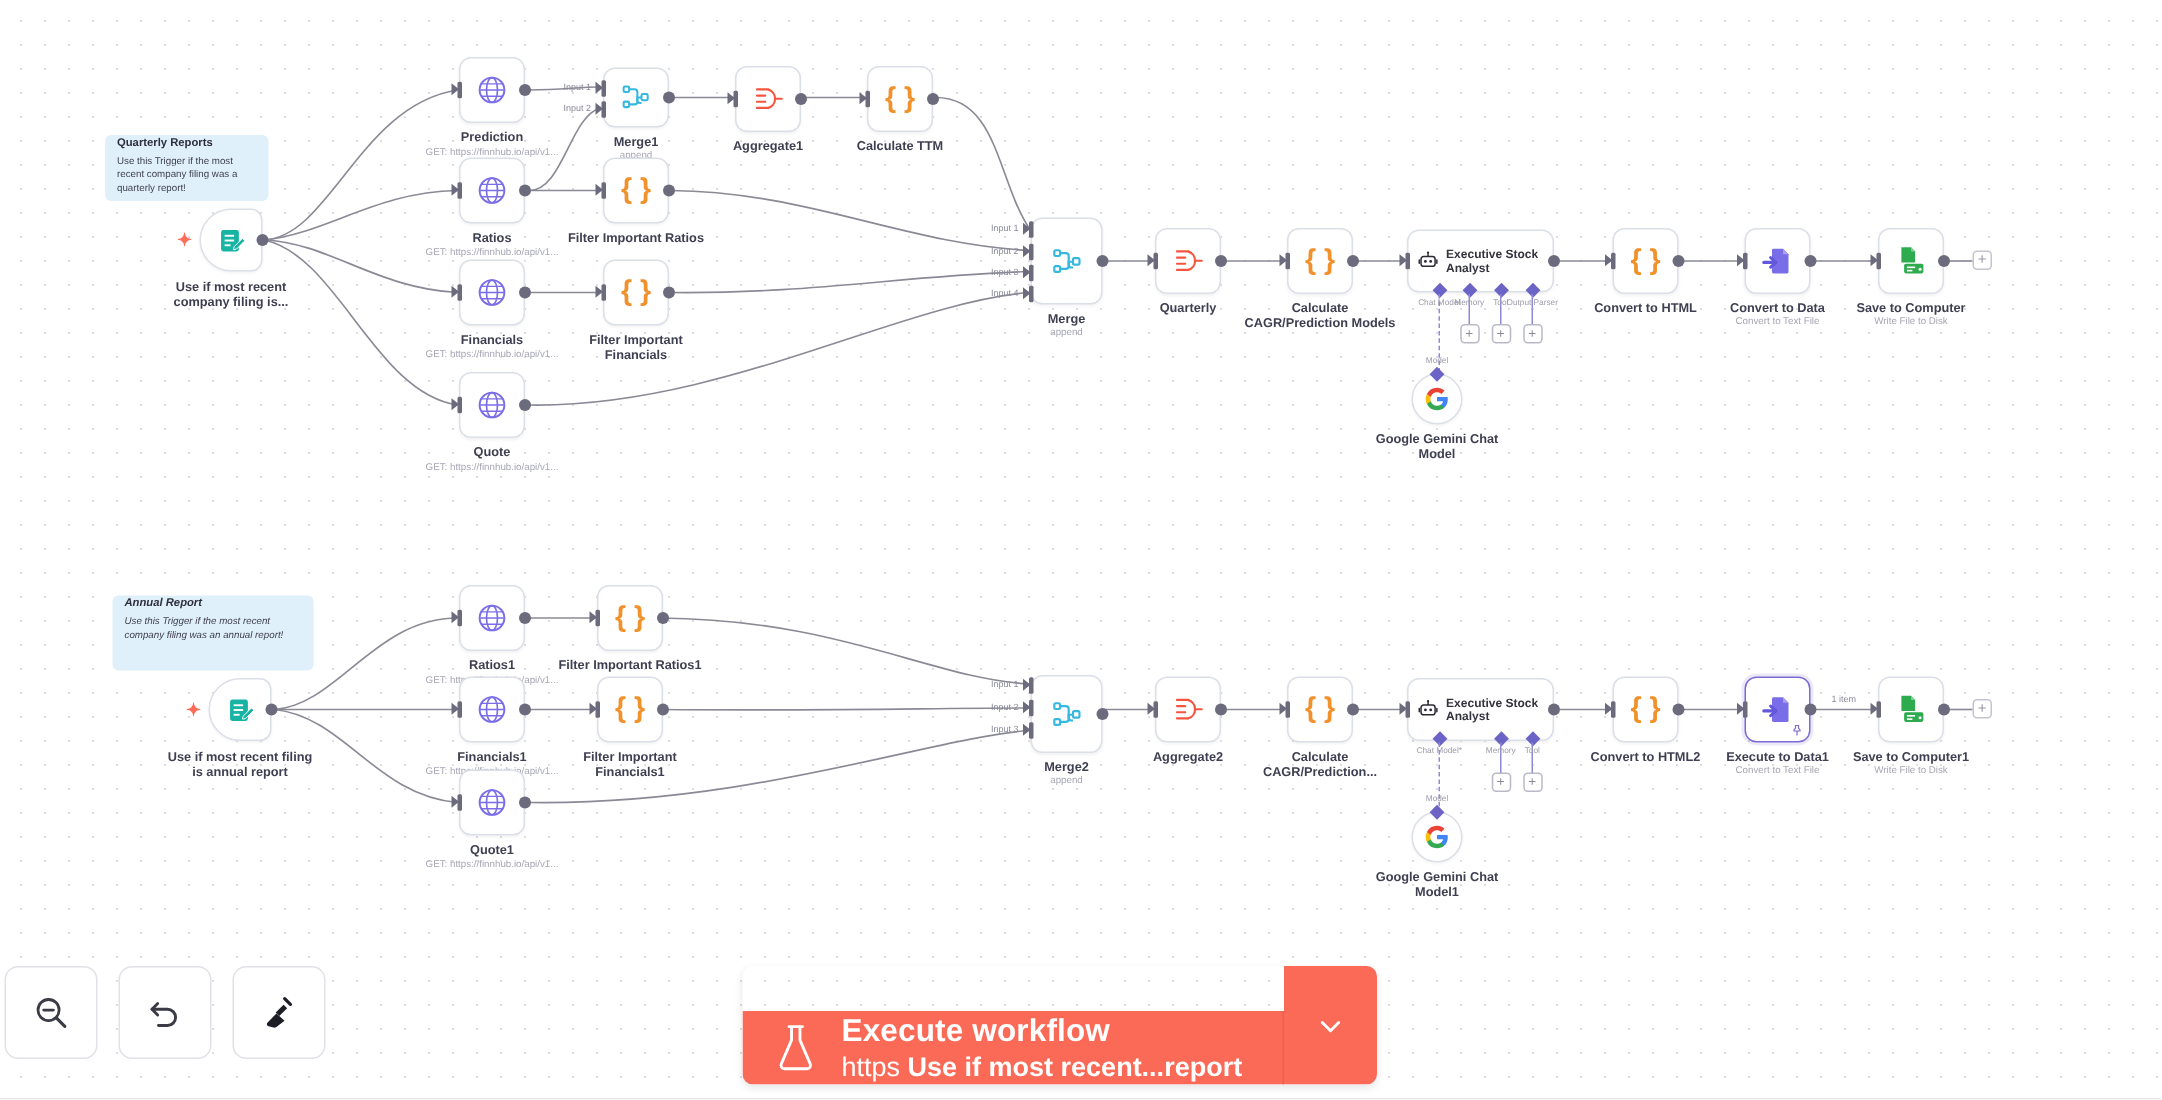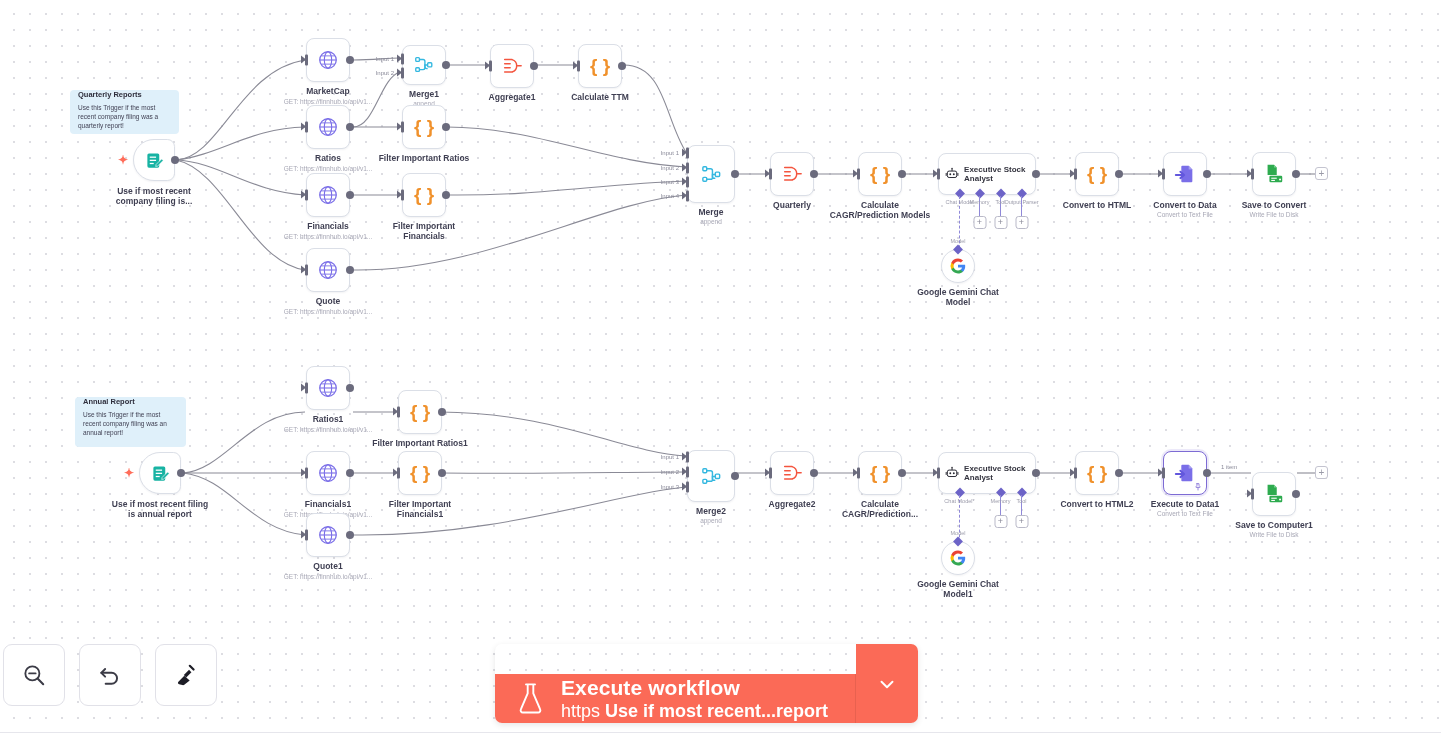--- a/index.html
+++ b/index.html
@@ -266,21 +266,21 @@
     <path class="e" d="M1209,473 C1228,473 1240,473 1251,473"></path>
 
     <path class="e" d="M1297,473 L1315,473"></path>
   </svg>
 
   <div class="sticky" style="left:70px; top:90px; width:109px; height:44px;">
     <div class="sticky-title">Quarterly Reports</div>
     <div class="sticky-body">Use this Trigger if the most recent company filing was a quarterly report!</div>
   </div>
 
-  <div class="sticky" style="left:75px; top:397px; width:111px; height:50px;">
+  <div class="sticky" style="left:75px; top:397px; width:134px; height:50px;font-style:italic;">
     <div class="sticky-title">Annual Report</div>
     <div class="sticky-body">Use this Trigger if the most recent company filing was an annual report!</div>
   </div>
 
   <div class="trigger" style="left:133px; top:139px;">
     <span class="bolt">✦</span>
     <svg width="19" height="19" viewBox="0 0 24 24">
       <rect x="3" y="3" width="15" height="18" rx="2" fill="#17b3a3"></rect>
       <rect x="6" y="7" width="8" height="1.6" fill="#fff"></rect>
       <rect x="6" y="11" width="8" height="1.6" fill="#fff"></rect>
@@ -295,21 +295,21 @@
   <div class="node sq" style="left:306px; top:38px;">
     <span class="port-in"></span>
     <svg width="22" height="22" viewBox="0 0 24 24">
       <circle cx="12" cy="12" r="9" fill="none" stroke="#7a6ee8" stroke-width="1.4"></circle>
       <ellipse cx="12" cy="12" rx="4" ry="9" fill="none" stroke="#7a6ee8" stroke-width="1.2"></ellipse>
       <line x1="3" y1="12" x2="21" y2="12" stroke="#7a6ee8" stroke-width="1.2"></line>
       <line x1="4.5" y1="7.5" x2="19.5" y2="7.5" stroke="#7a6ee8" stroke-width="1"></line>
       <line x1="4.5" y1="16.5" x2="19.5" y2="16.5" stroke="#7a6ee8" stroke-width="1"></line>
     </svg>
     <span class="dot-out"></span>
-    <span class="node-label">MarketCap</span>
+    <span class="node-label">Prediction</span>
     <span class="node-sub" style="top:calc(100% + 17px);">GET: https://finnhub.io/api/v1...</span>
   </div>
 
   <div class="node sq" style="left:306px; top:105px;">
     <span class="port-in"></span>
     <svg width="22" height="22" viewBox="0 0 24 24">
       <circle cx="12" cy="12" r="9" fill="none" stroke="#7a6ee8" stroke-width="1.4"></circle>
       <ellipse cx="12" cy="12" rx="4" ry="9" fill="none" stroke="#7a6ee8" stroke-width="1.2"></ellipse>
       <line x1="3" y1="12" x2="21" y2="12" stroke="#7a6ee8" stroke-width="1.2"></line>
       <line x1="4.5" y1="7.5" x2="19.5" y2="7.5" stroke="#7a6ee8" stroke-width="1"></line>
@@ -517,41 +517,41 @@
     <span class="port-in"></span>
     <svg width="22" height="22" viewBox="0 0 24 24">
       <path d="M5 2 h7 l3 3 v8 H5 z" fill="#2eab4f"></path>
       <path d="M12 2 v3 h3 z" fill="#79d28f"></path>
       <rect x="7" y="14" width="14" height="7" rx="1.3" fill="#2eab4f"></rect>
       <rect x="9" y="16" width="6" height="1.2" fill="#fff"></rect>
       <rect x="9" y="18.4" width="4" height="1.2" fill="#fff"></rect>
       <circle cx="18.6" cy="18" r="1.1" fill="#fff"></circle>
     </svg>
     <span class="dot-out"></span>
-    <span class="node-label">Save to Convert</span>
+    <span class="node-label">Save to Computer</span>
     <span class="node-sub" style="top:calc(100% + 16px);">Write File to Disk</span>
   </div>
 
   <span class="end-plus" style="left:1315px; top:167px;">+</span>
 
   <div class="trigger" style="left:139px; top:452px;">
     <span class="bolt">✦</span>
     <svg width="19" height="19" viewBox="0 0 24 24">
       <rect x="3" y="3" width="15" height="18" rx="2" fill="#17b3a3"></rect>
       <rect x="6" y="7" width="8" height="1.6" fill="#fff"></rect>
       <rect x="6" y="11" width="8" height="1.6" fill="#fff"></rect>
       <rect x="6" y="15" width="5" height="1.6" fill="#fff"></rect>
       <path d="M14 17 L21 10 L23 12 L16 19 L13.5 19.5 Z" fill="#17b3a3" stroke="#fff" stroke-width=".8"></path>
     </svg>
     <span class="dot-out"></span>
     <span class="node-label" style="top:calc(100% + 6px); width:140px;">Use if most recent filing
 is annual report</span>
   </div>
 
-  <div class="node sq" style="left:306px; top:366px;">
+  <div class="node sq" style="left:306px; top:390px;">
     <span class="port-in"></span>
     <svg width="22" height="22" viewBox="0 0 24 24">
       <circle cx="12" cy="12" r="9" fill="none" stroke="#7a6ee8" stroke-width="1.4"></circle>
       <ellipse cx="12" cy="12" rx="4" ry="9" fill="none" stroke="#7a6ee8" stroke-width="1.2"></ellipse>
       <line x1="3" y1="12" x2="21" y2="12" stroke="#7a6ee8" stroke-width="1.2"></line>
       <line x1="4.5" y1="7.5" x2="19.5" y2="7.5" stroke="#7a6ee8" stroke-width="1"></line>
       <line x1="4.5" y1="16.5" x2="19.5" y2="16.5" stroke="#7a6ee8" stroke-width="1"></line>
     </svg>
     <span class="dot-out"></span>
     <span class="node-label">Ratios1</span>
@@ -703,21 +703,21 @@
     <svg width="8" height="8" viewBox="0 0 24 24" style="position:absolute; right:4px; bottom:3px;">
       <path d="M9 2h6v5l3 4v2H6v-2l3-4V2z M12 13v8" stroke="#7d6bd4" stroke-width="2.4" fill="none" stroke-linecap="round"></path>
     </svg>
     <span class="dot-out"></span>
     <span class="node-label">Execute to Data1</span>
     <span class="node-sub" style="top:calc(100% + 16px);">Convert to Text File</span>
   </div>
 
   <span class="conn-label" style="left:1219px; top:464px;">1 item</span>
 
-  <div class="node sq" style="left:1252px; top:472px;align-items:center;">
+  <div class="node sq" style="left:1252px; top:451px;align-items:center;">
     <span class="port-in"></span>
     <svg width="22" height="22" viewBox="0 0 24 24">
       <path d="M5 2 h7 l3 3 v8 H5 z" fill="#2eab4f"></path>
       <path d="M12 2 v3 h3 z" fill="#79d28f"></path>
       <rect x="7" y="14" width="14" height="7" rx="1.3" fill="#2eab4f"></rect>
       <rect x="9" y="16" width="6" height="1.2" fill="#fff"></rect>
       <rect x="9" y="18.4" width="4" height="1.2" fill="#fff"></rect>
       <circle cx="18.6" cy="18" r="1.1" fill="#fff"></circle>
     </svg>
     <span class="dot-out"></span>

